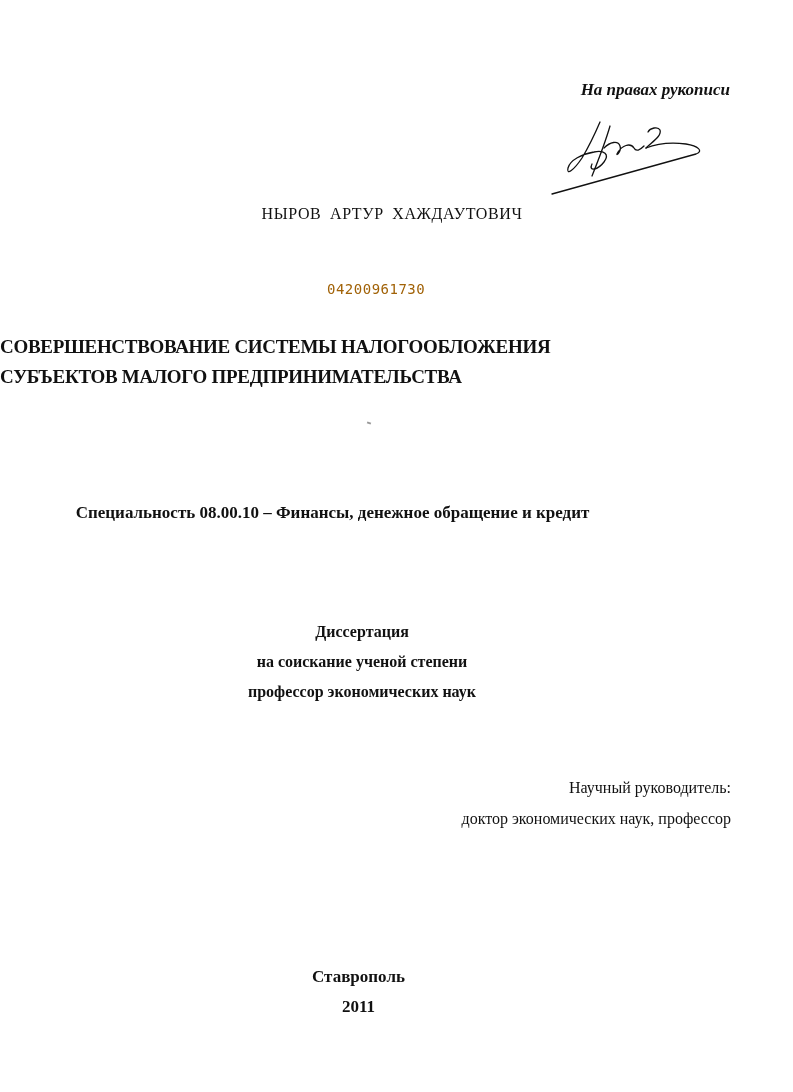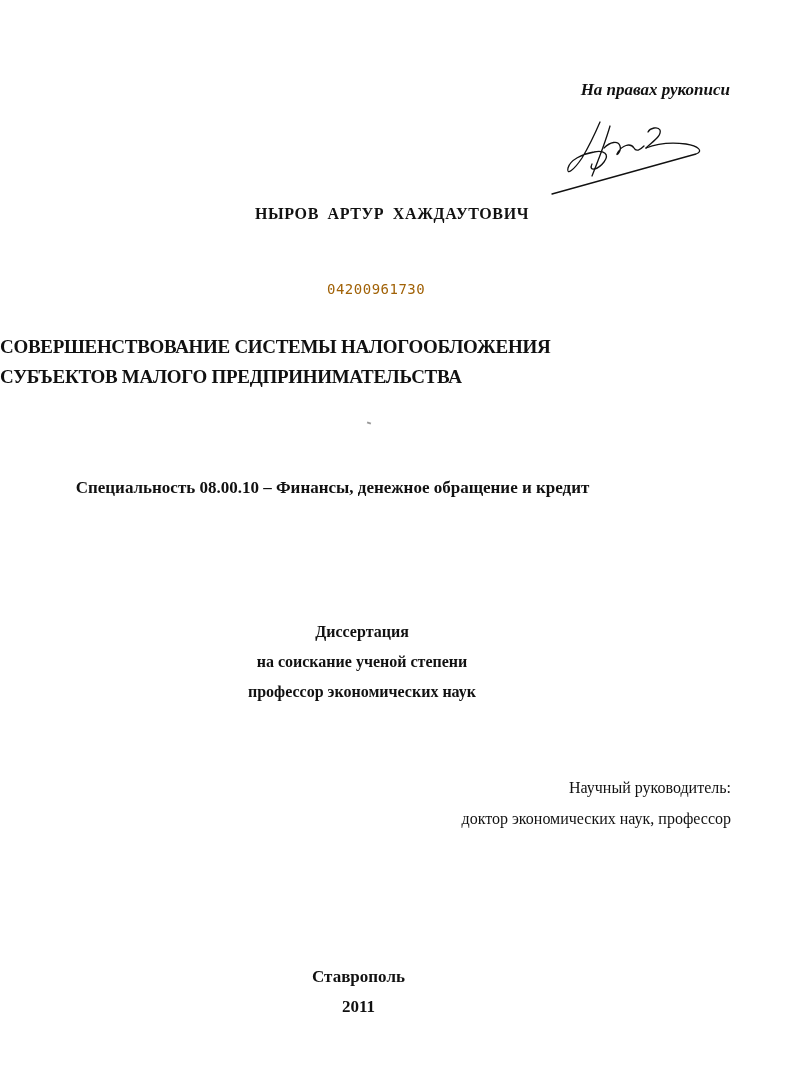--- a/index.html
+++ b/index.html
@@ -29,21 +29,21 @@
       top: 118px;
       width: 160px;
       height: 82px;
     }
     .author {
       top: 205px;
       left: 0;
       width: 766px;
       text-align: center;
       font-size: 16px;
-      font-weight: bold;
+      font-weight: normal;
       letter-spacing: 0.6px;
       padding-left: 18px;
       box-sizing: border-box;
       word-spacing: 4px;
     }
     .catalog {
       top: 281px;
       left: 327px;
       font-family: "DejaVu Sans Mono", "Liberation Mono", monospace;
       font-size: 14px;
@@ -62,21 +62,21 @@
     }
     .speck {
       top: 422px;
       left: 367px;
       width: 4px;
       height: 2px;
       background: #999;
       transform: rotate(20deg);
     }
     .specialty {
-      top: 478px;
+      top: 503px;
       left: 0;
       width: 629px;
       text-align: center;
       font-size: 17px;
       font-weight: bold;
       padding-left: 36px;
       box-sizing: border-box;
     }
     .diss {
       top: 617px;

